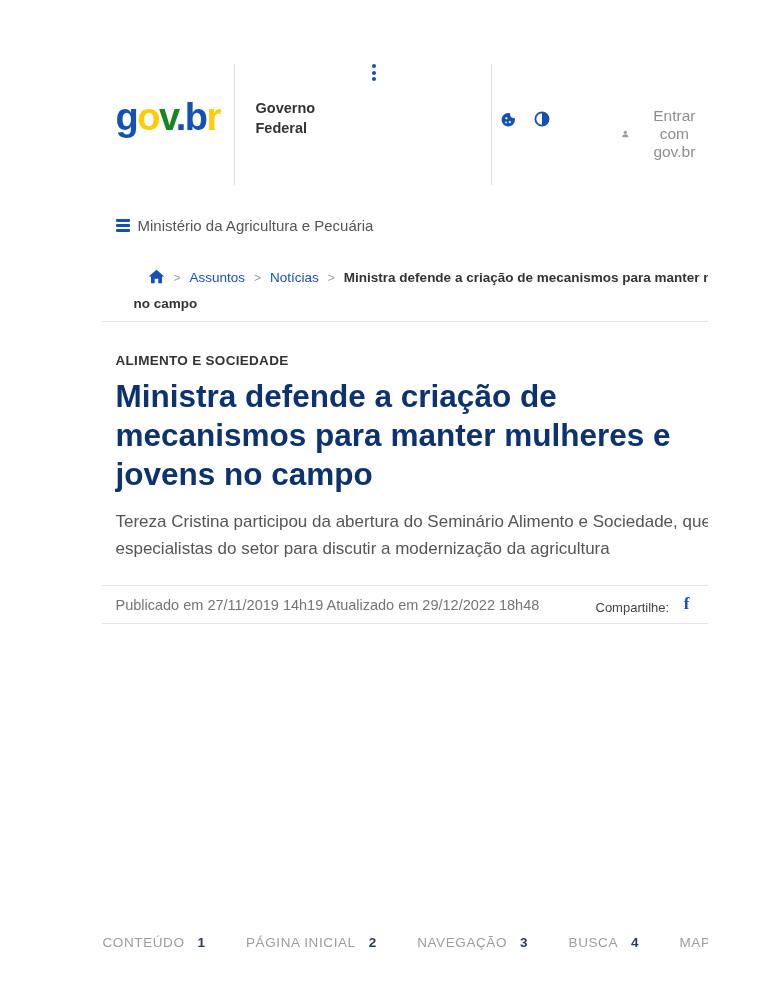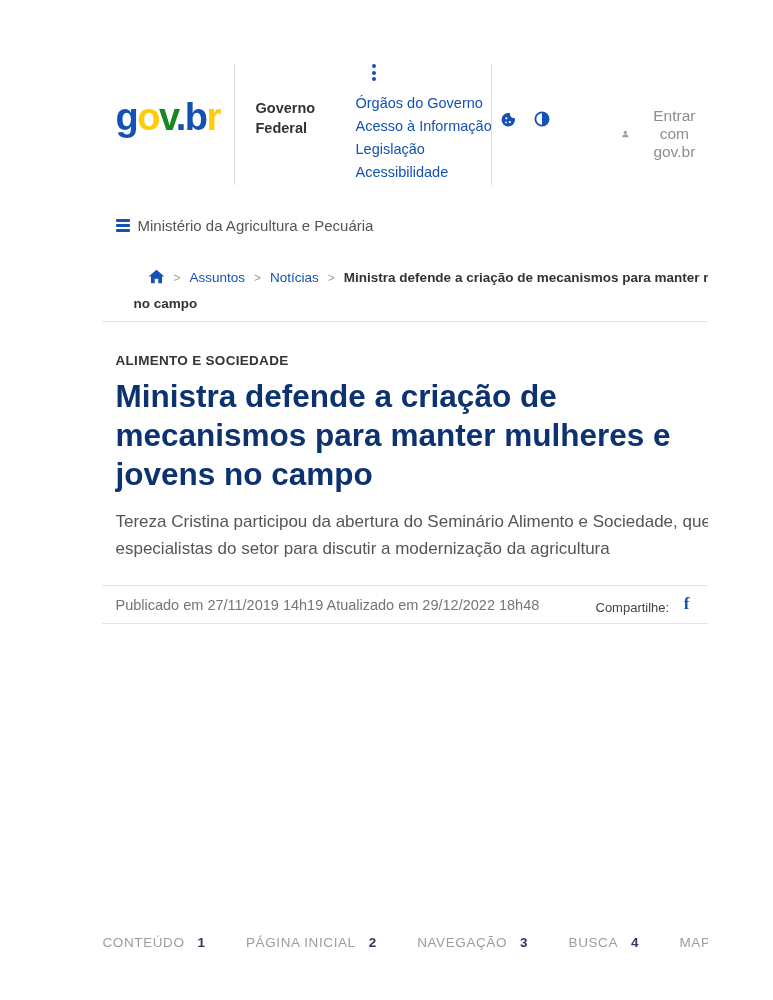--- a/index.html
+++ b/index.html
@@ -88,26 +88,20 @@
 
   <div class="vdiv d1"></div>
   <div class="gov-federal">Governo Federal</div>
 
   <div class="kebab">
       <i></i>
       <i></i>
       <i></i>
     </div>
 
-  <nav class="hdr-links">
-    <a href="#">Órgãos do Governo</a>
-    <a href="#">Acesso à Informação</a>
-    <a href="#">Legislação</a>
-    <a href="#">Acessibilidade</a>
-  </nav>
 
   <div class="vdiv d2"></div>
 
   <div class="hdr-icons">
     <span class="icn">
       <svg viewBox="0 0 24 24" width="18" height="18">
         <circle cx="11" cy="13" r="9" fill="#1351B4"></circle>
         <circle cx="18.5" cy="5.5" r="5" fill="#ffffff"></circle>
         <circle cx="8.5" cy="11" r="1.5" fill="#ffffff"></circle>
         <circle cx="13" cy="16" r="1.5" fill="#ffffff"></circle>

